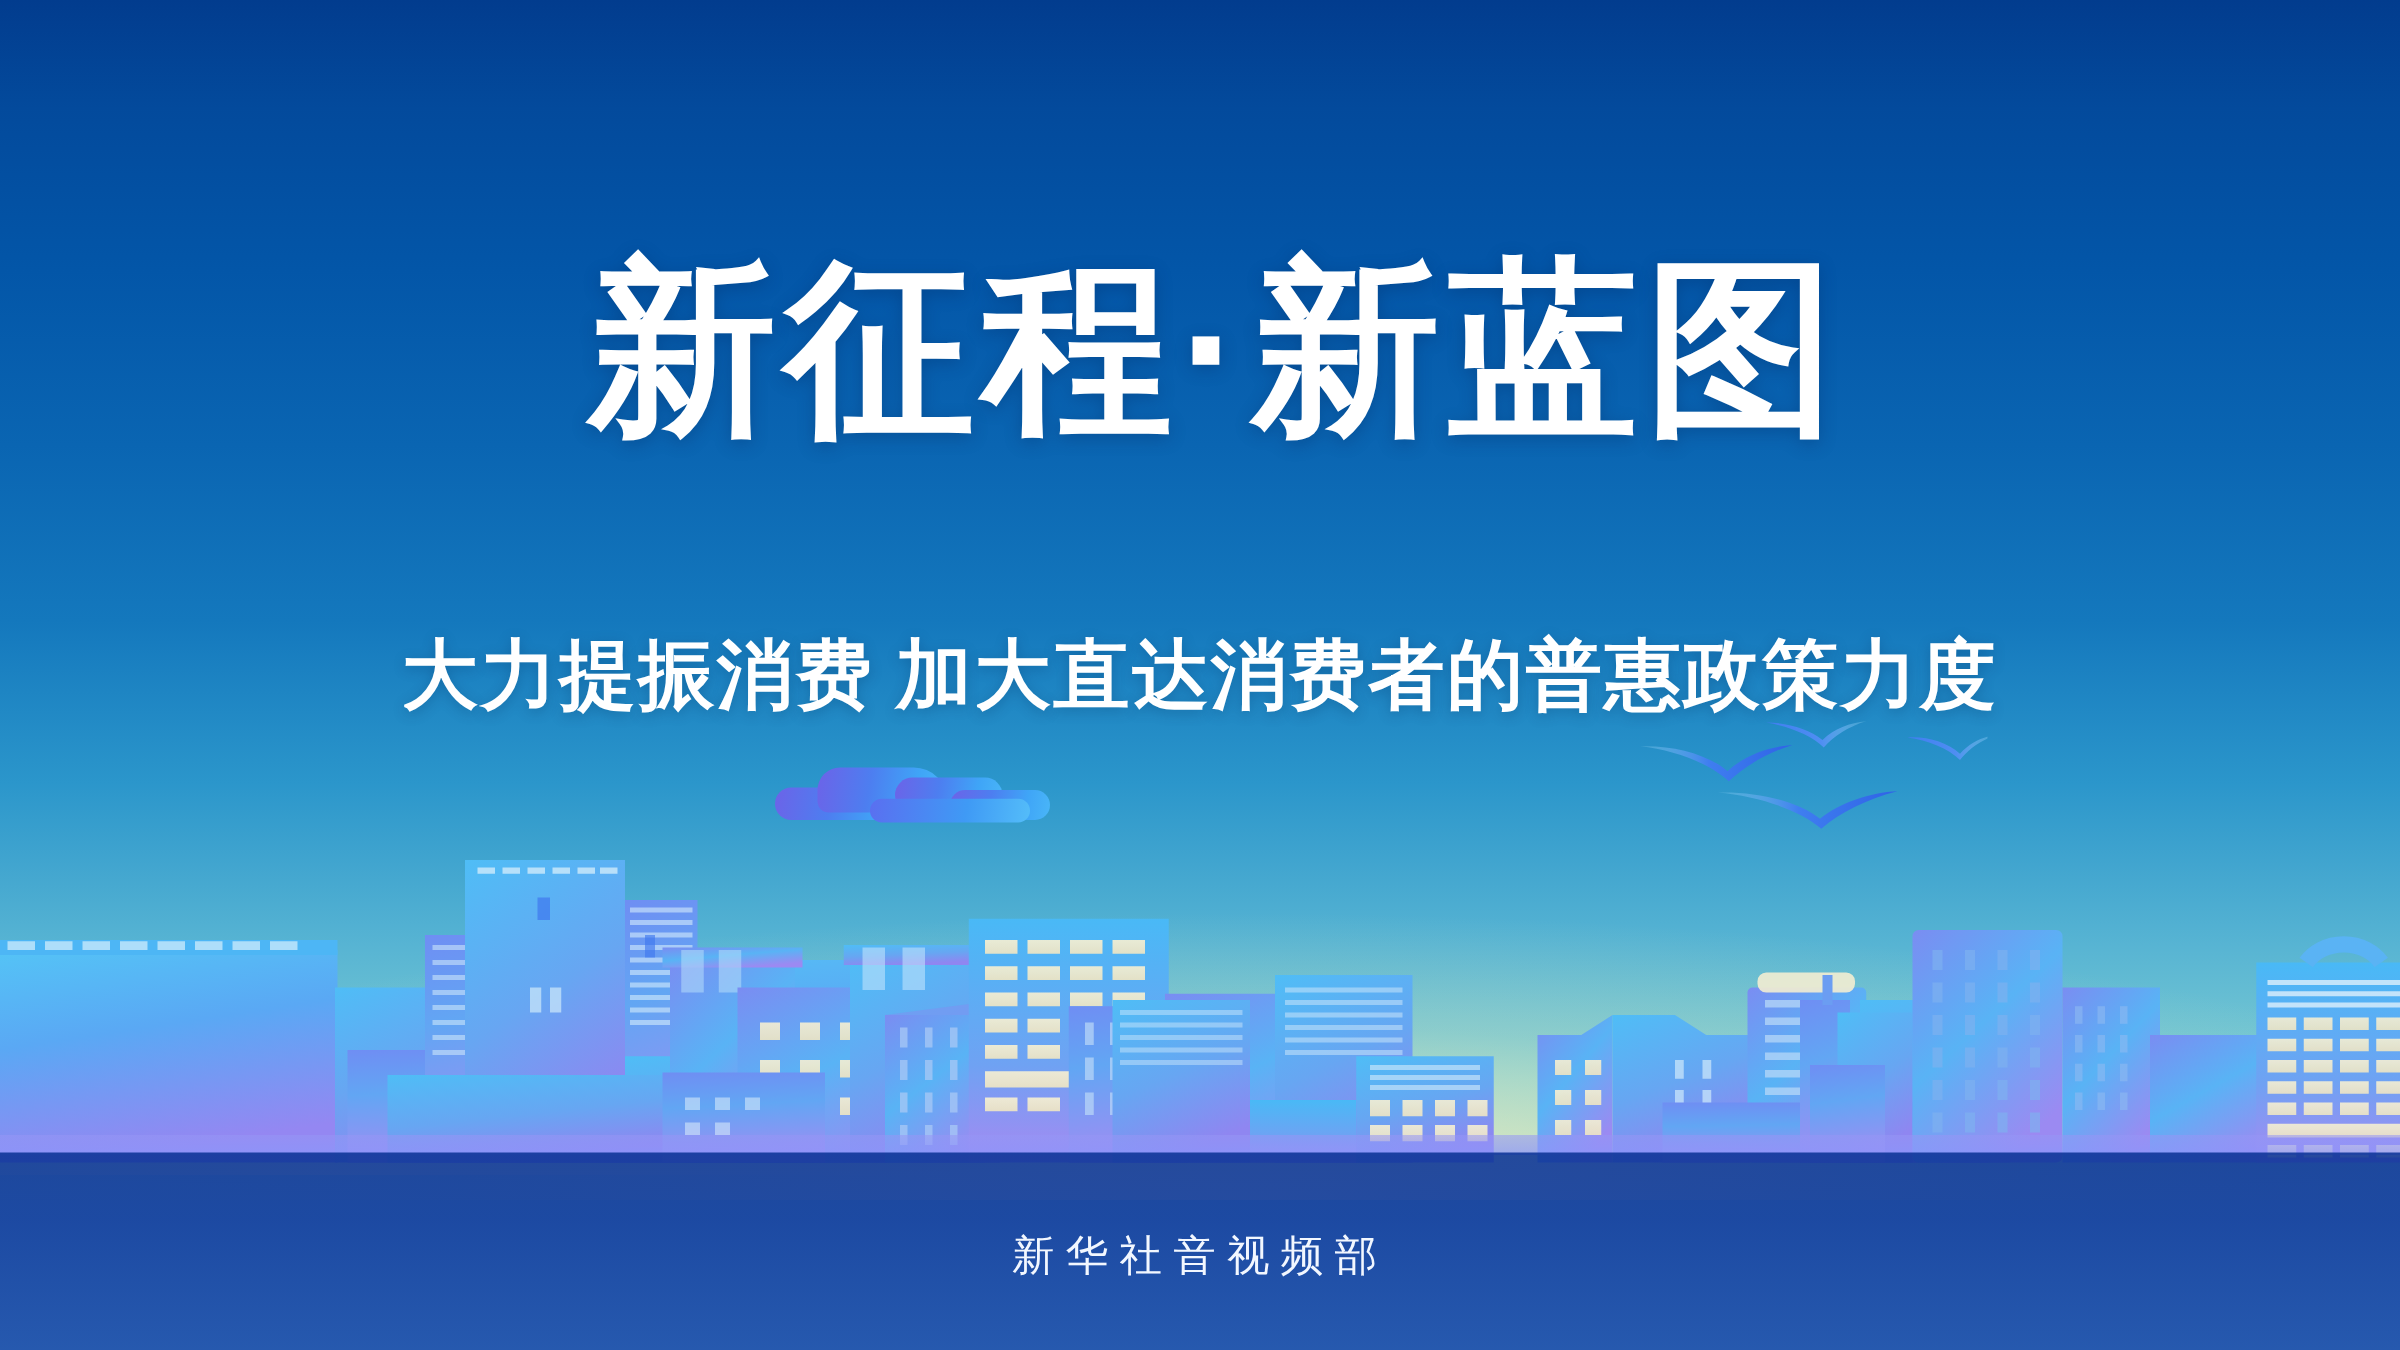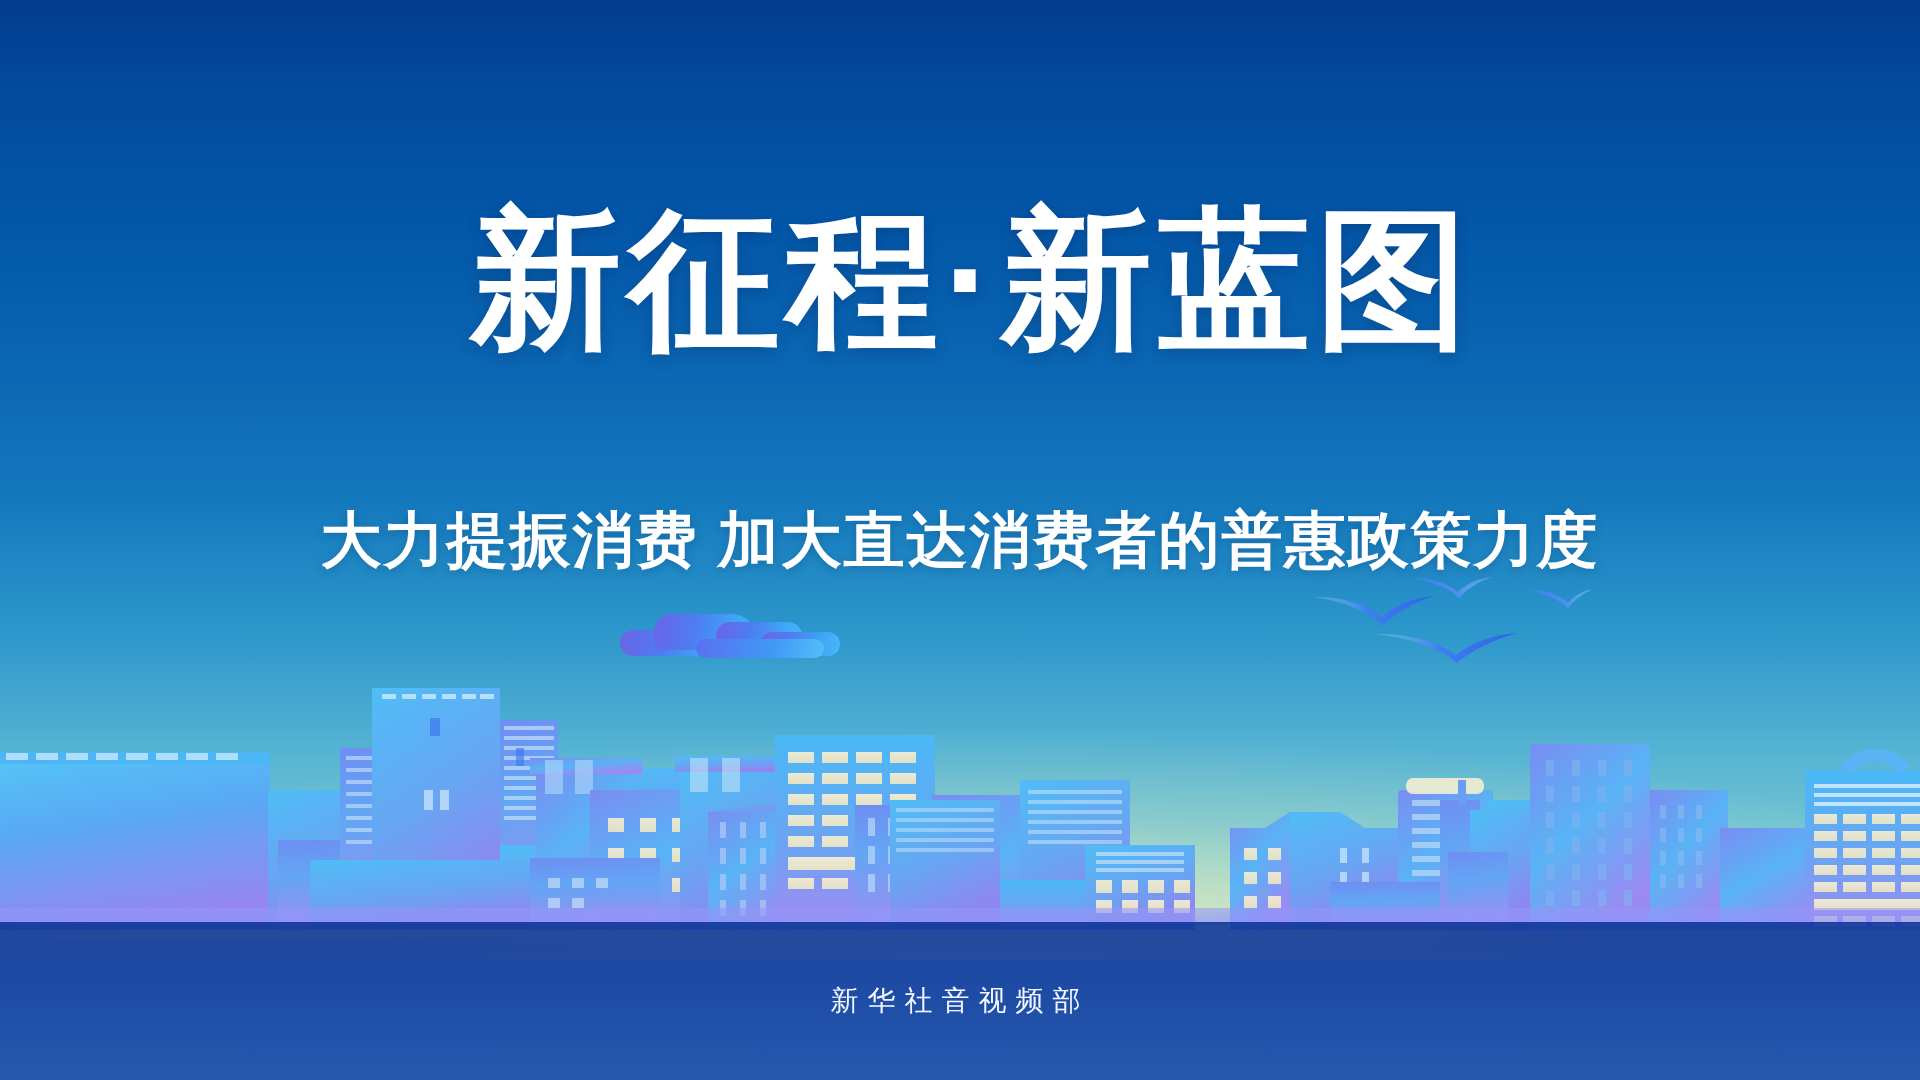--- a/index.html
+++ b/index.html
@@ -123,28 +123,29 @@
     position: absolute;
     left: 0; top: 500px;
     width: 1920px;
     text-align: center;
     color: #ffffff;
     font-size: 61px;
     font-weight: bold;
     letter-spacing: 2px;
     white-space: nowrap;
     text-shadow: 0 2px 10px rgba(0,45,95,0.28);
+    font-family: Liberation Serif, serif;
   }
   .credit {
     position: absolute;
     left: 0; top: 982px;
     width: 1920px;
     text-align: center;
     color: #f2f7ff;
-    font-size: 28px;
+    font-size: 34px;
     font-weight: normal;
     letter-spacing: 9px;
     white-space: nowrap;
   }
 </style>
 </head>
 <body>
 
 <div id="stage">
 

